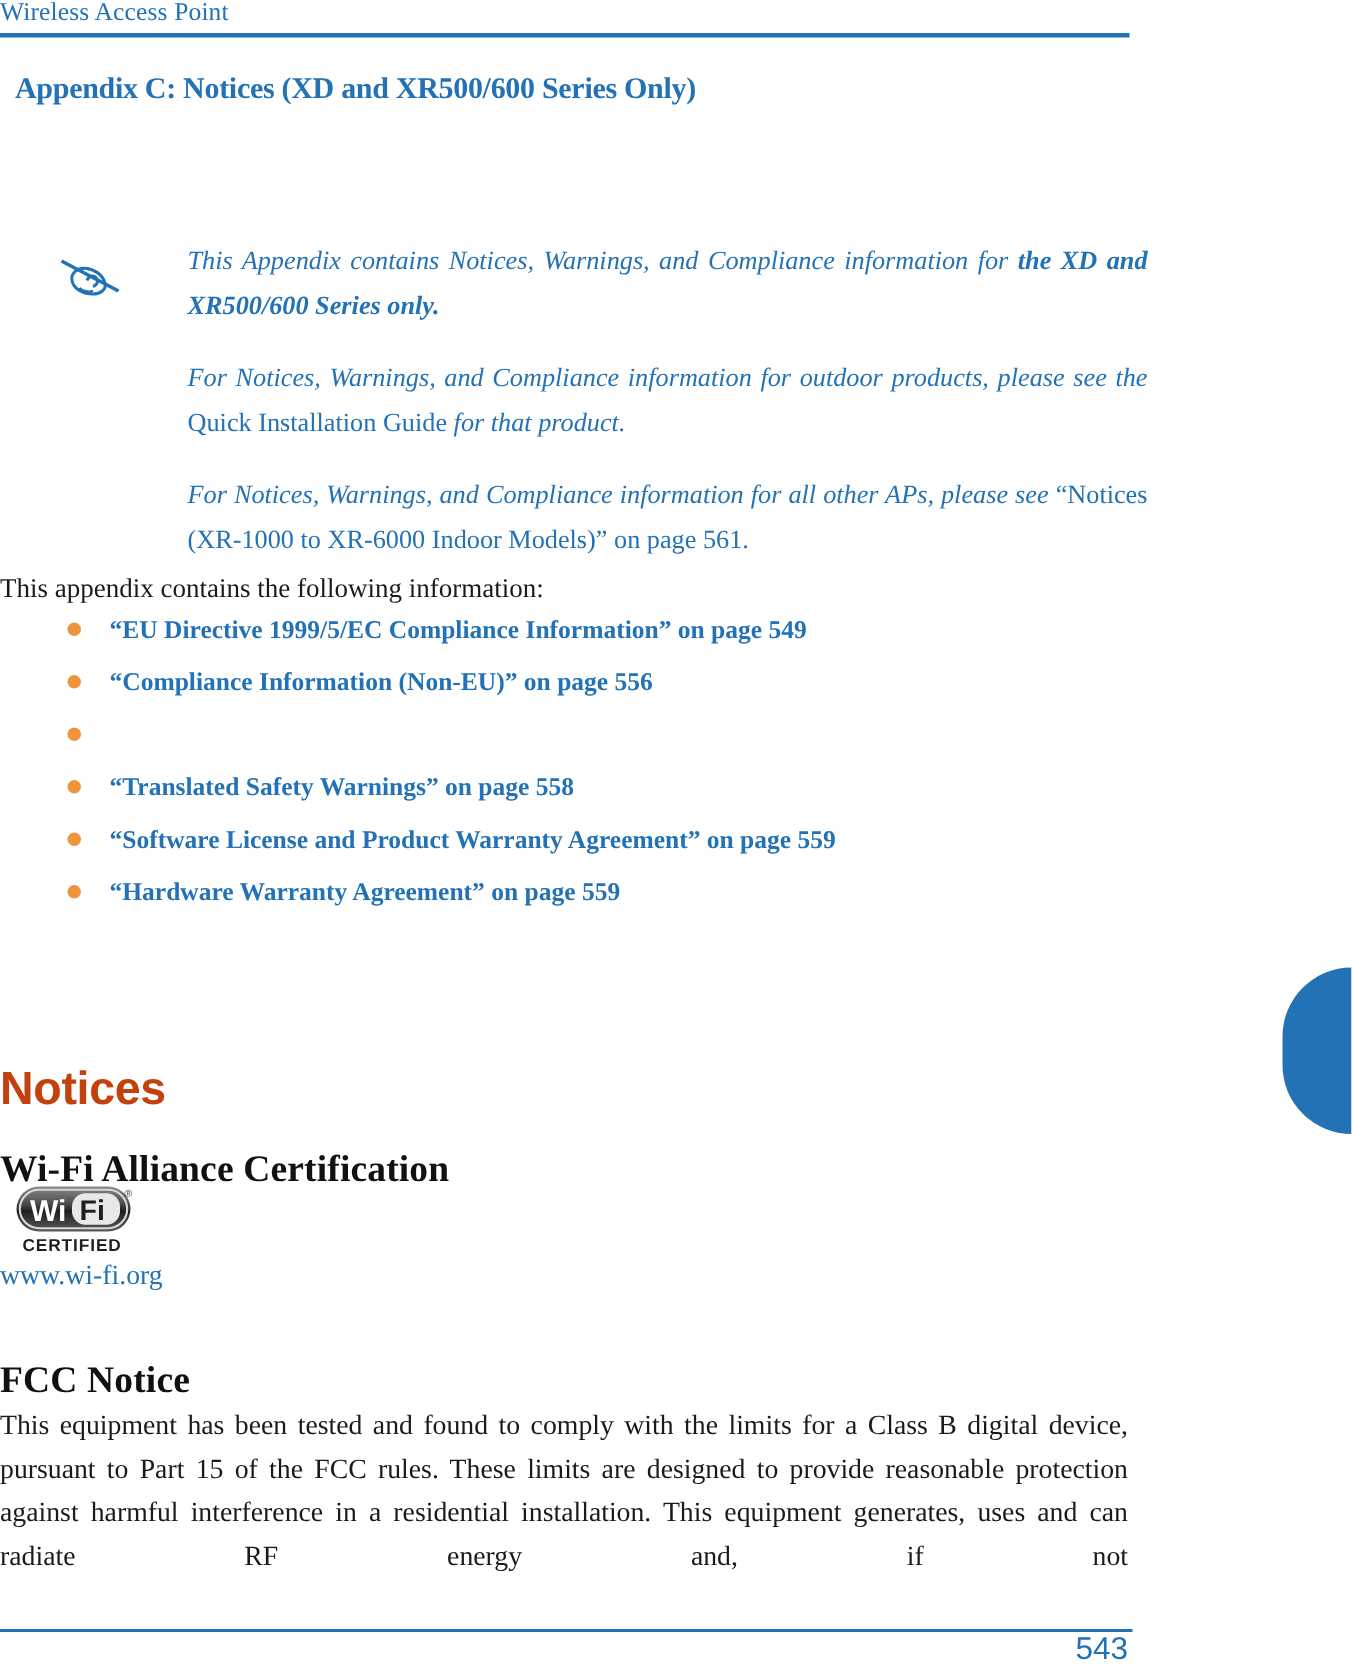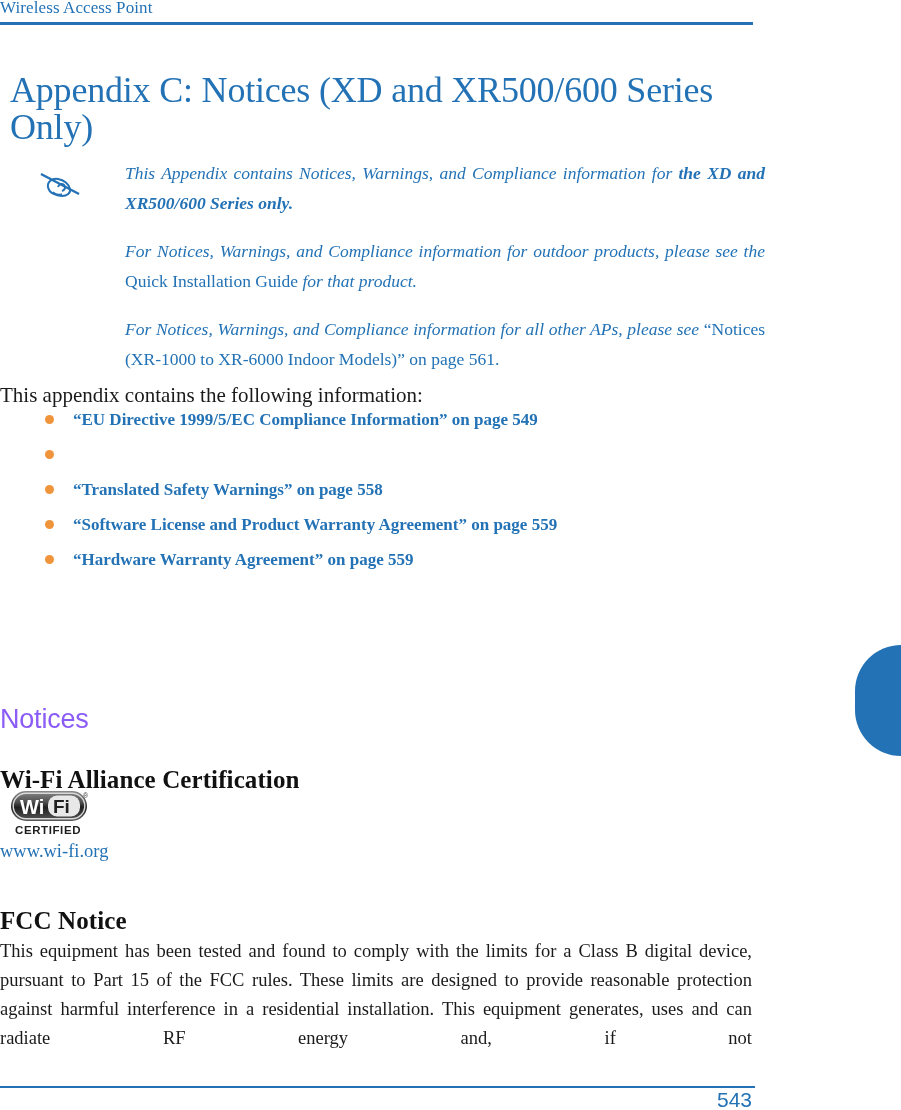--- a/index.html
+++ b/index.html
@@ -41,25 +41,25 @@
     top: 22px;
     width: 753px;
     height: 3px;
     background: #2372B5;
   }
 
   
   .appendix-title {
     position: absolute;
     left: 10px;
-    top: 48px;
+    top: 28px;
     width: 720px;
     font-family: "Liberation Serif", "DejaVu Serif", serif;
-    font-weight: normal;
-    font-size: 36px;
+    font-weight: bold;
+    font-size: 20px;
     line-height: 37px;
     color: #2372B5;
     letter-spacing: -0.2px;
   }
 
   
   .note-block {
     position: absolute;
     left: 0px;
     top: 158px;
@@ -94,21 +94,21 @@
   .note-para .upright {
     font-style: normal;
   }
 
   
   .intro-line {
     position: absolute;
     left: 0px;
     top: 361px;
     width: 755px;
-    font-size: 21px;
+    font-size: 18px;
     line-height: 26px;
     color: #1a1a1a;
   }
 
   
   .bullet-list {
     position: absolute;
     left: 0px;
     top: 402px;
     width: 760px;
@@ -136,23 +136,23 @@
     border-radius: 50%;
     background: #F0943C;
   }
 
   
   .section-heading {
     position: absolute;
     left: 0px;
     top: 682px;
     font-family: "Liberation Sans", "DejaVu Sans", sans-serif;
-    font-size: 27px;
-    font-weight: normal;
-    color: #8b5cf6;
+    font-size: 31px;
+    font-weight: bold;
+    color: #c2410c;
     letter-spacing: -0.2px;
   }
 
   
   .sub-heading {
     position: absolute;
     left: 0px;
     font-family: "Liberation Serif", "DejaVu Serif", serif;
     font-weight: bold;
     font-size: 25px;
@@ -249,20 +249,24 @@
       <p class="note-para last"><span>For Notices, Warnings, and Compliance information for all other APs, please see </span><span class="upright">“Notices (XR-1000 to XR-6000 Indoor Models)” on page 561.</span></p>
     </div>
   </div>
 
   <p class="intro-line">This appendix contains the following information:</p>
 
   <ul class="bullet-list">
     <li class="bullet-item">
       <span class="bullet-dot"></span>
       <span>“EU Directive 1999/5/EC Compliance Information” on page 549</span>
+    </li>
+    <li class="bullet-item">
+      <span class="bullet-dot"></span>
+      <span>“Compliance Information (Non-EU)” on page 556</span>
     </li>
     <li class="bullet-item">
       <span class="bullet-dot"></span>
     </li>
     <li class="bullet-item">
       <span class="bullet-dot"></span>
       <span>“Translated Safety Warnings” on page 558</span>
     </li>
     <li class="bullet-item">
       <span class="bullet-dot"></span>

